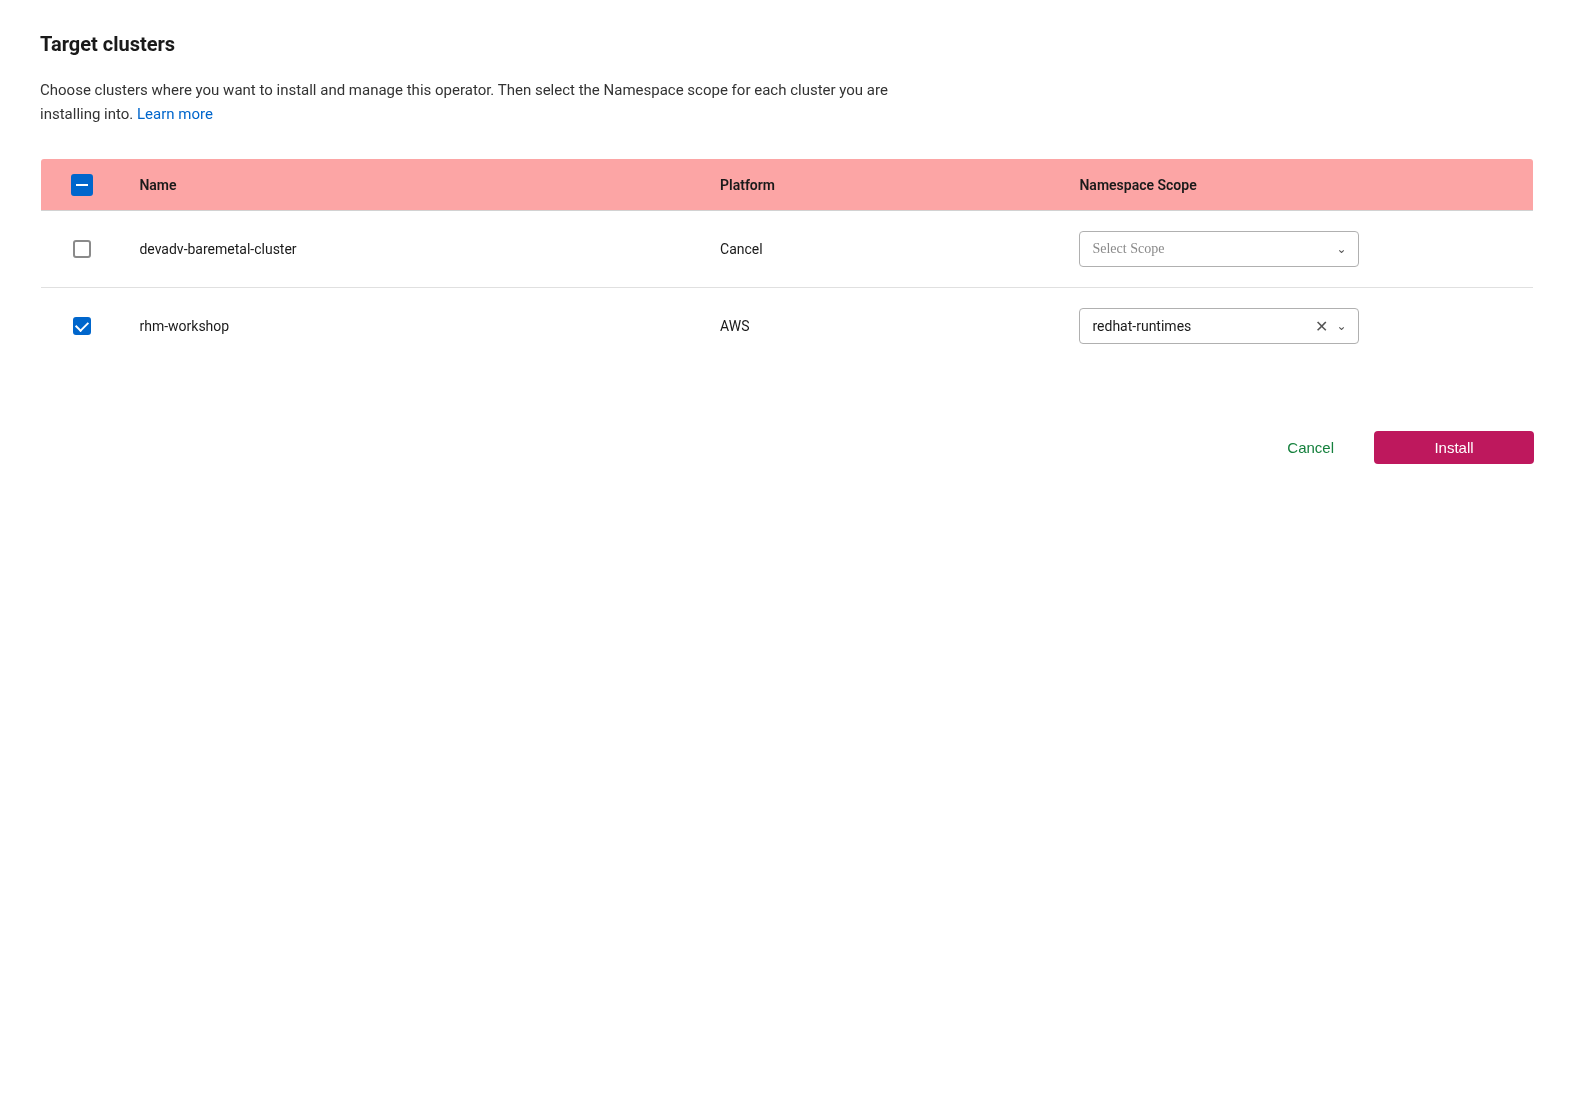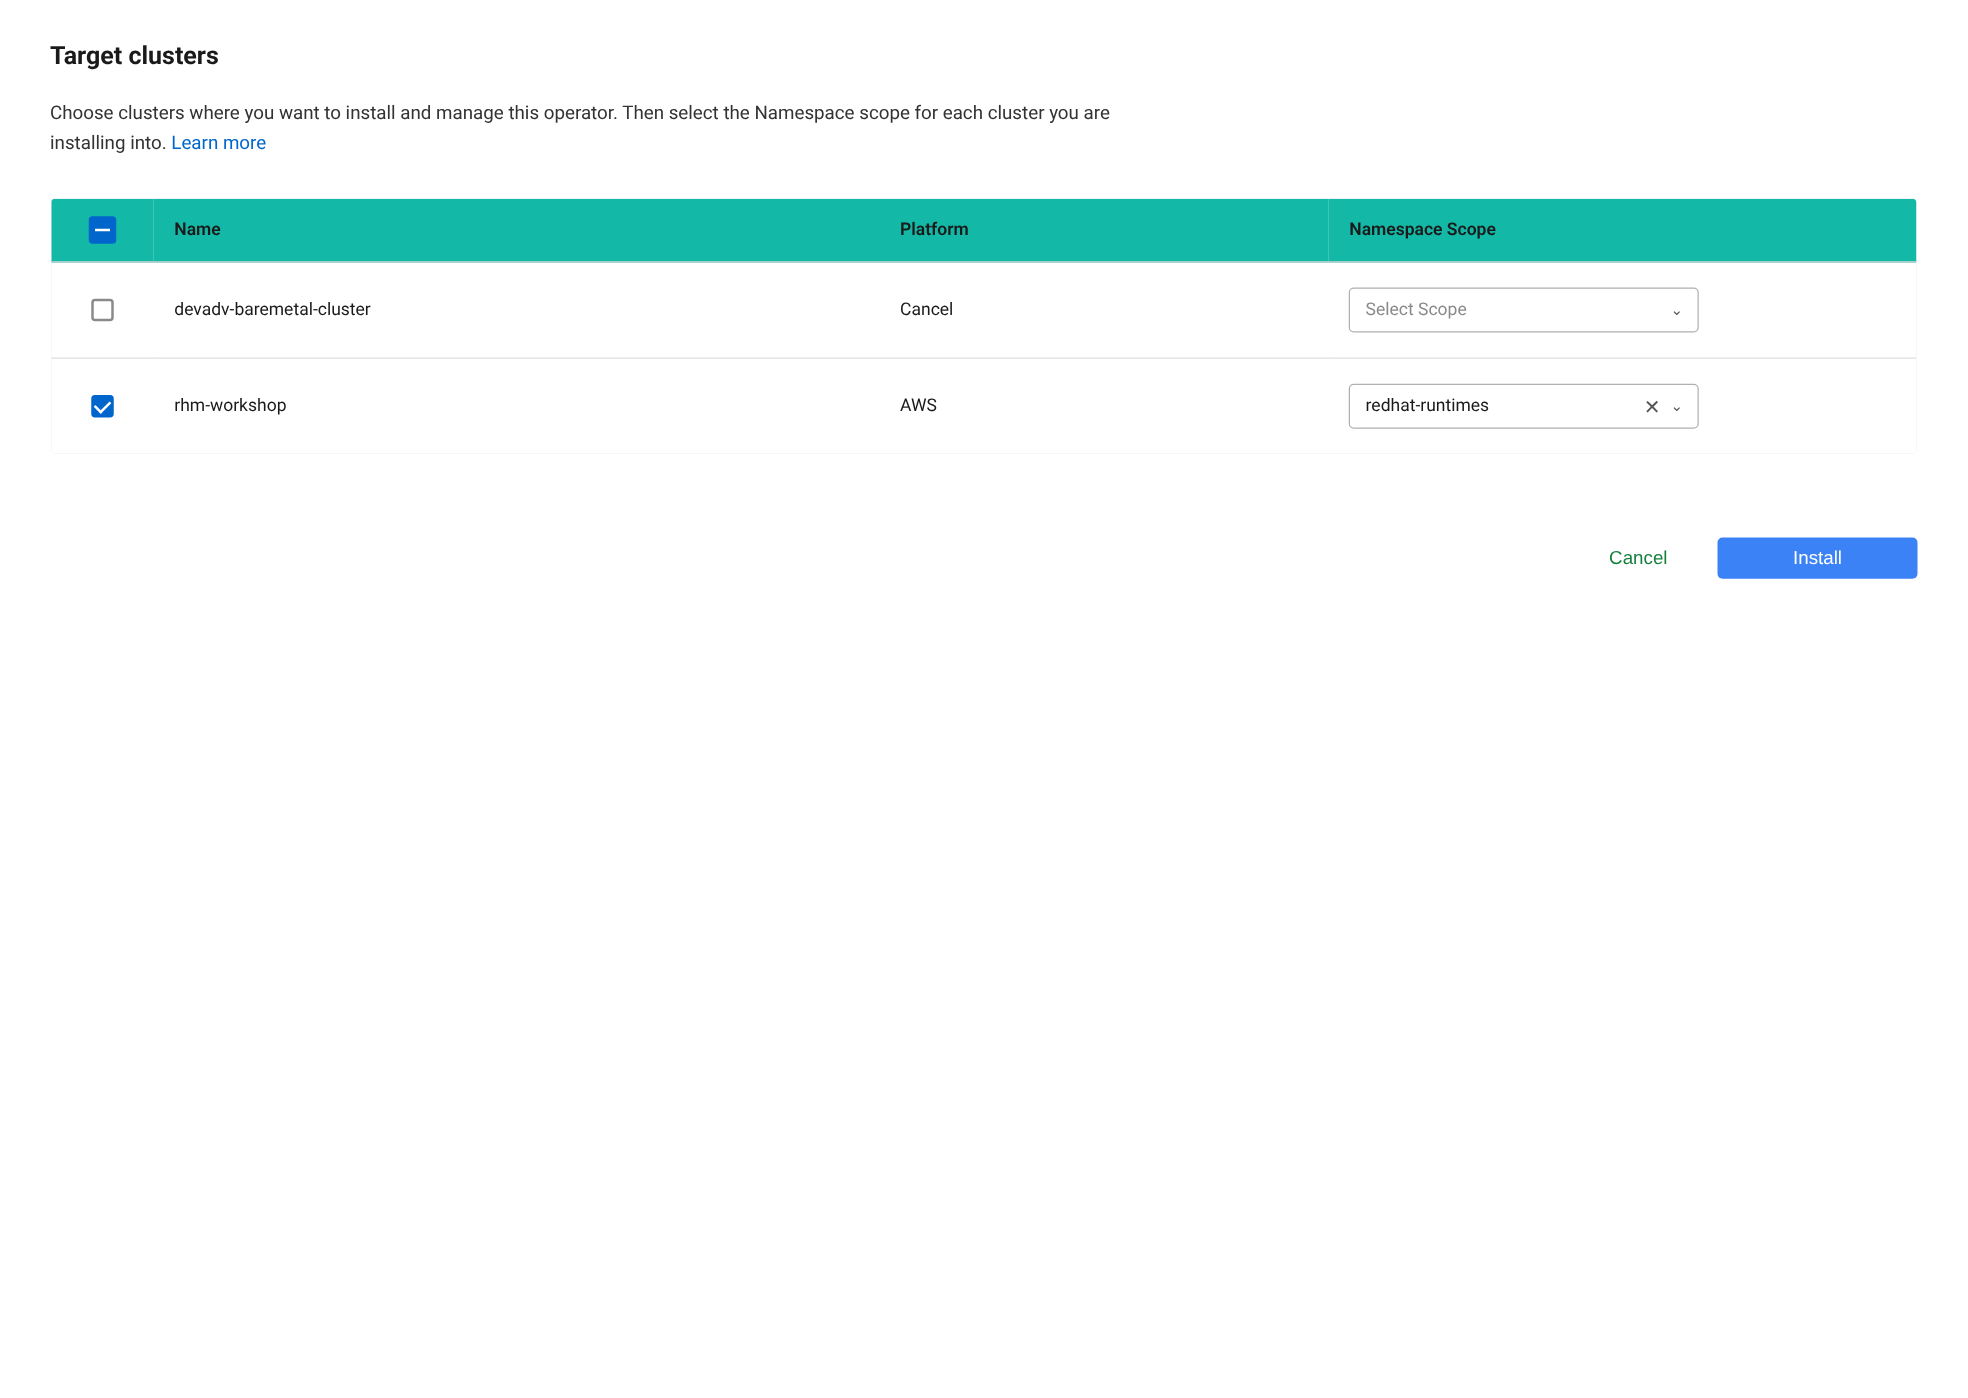--- a/index.html
+++ b/index.html
@@ -41,21 +41,21 @@
     .cluster-table {
       width: 100%;
       border-collapse: collapse;
       border: 1px solid #d2d2d2;
       border-radius: 4px;
       overflow: hidden;
       margin-bottom: 48px;
     }
 
     .cluster-table thead tr {
-      background: #14b8a6;
+      background: #fca5a5;
     }
 
     .cluster-table th {
       padding: 14px 16px;
       text-align: left;
       font-weight: 600;
       font-size: 14px;
       border-bottom: 1px solid #d2d2d2;
     }
 
@@ -153,20 +153,21 @@
       align-items: center;
       justify-content: space-between;
       padding: 0 12px;
       cursor: pointer;
       background: #fff;
       font-size: 14px;
     }
 
     .scope-select.placeholder {
       color: #8a8a8a;
+      font-family: Liberation Serif, serif;
     }
 
     .scope-select.selected {
       color: #1a1a1a;
       gap: 13px;
     }
 
     .scope-select-text {
       flex: 1;
     }
@@ -203,21 +204,21 @@
       background: transparent;
       border: none;
       color: #15803d;
       font-size: 15px;
       cursor: pointer;
       padding: 10px 20px;
       font-weight: 400;
     }
 
     .install-btn {
-      background: #3b82f6;
+      background: #be185d;
       color: #fff;
       border: none;
       border-radius: 4px;
       font-size: 15px;
       font-weight: 500;
       padding: 8px 40px;
       cursor: pointer;
       min-width: 160px;
     }
   </style>

